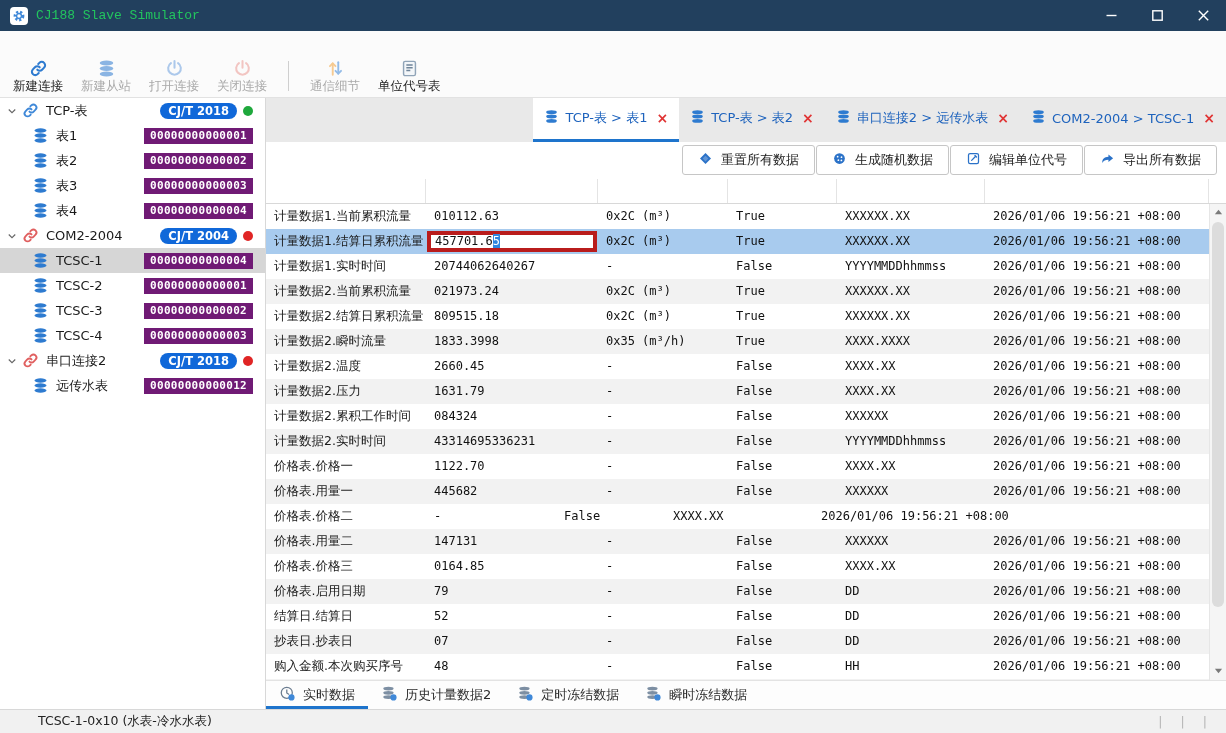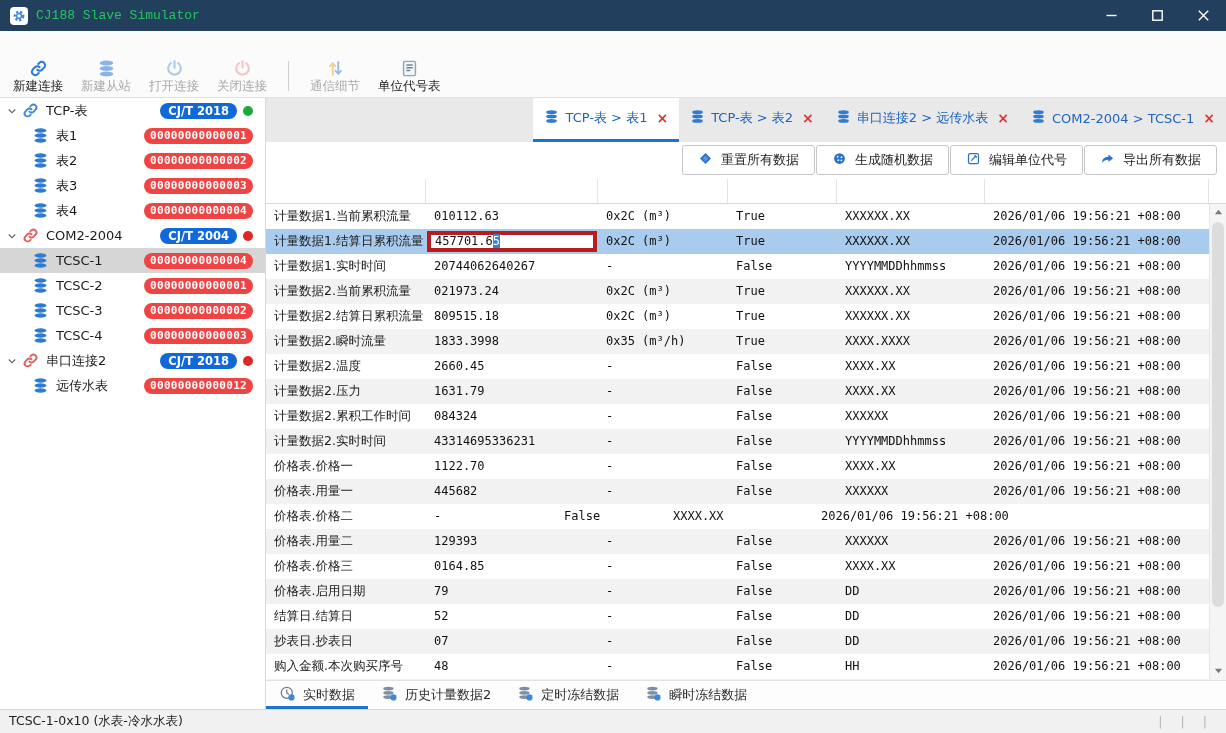--- a/index.html
+++ b/index.html
@@ -43,23 +43,23 @@
   .tree-row { height:25px; display:flex; align-items:center; padding:0 12px 0 6px; }
   .tree-row.selected { background:#d6d6d6; }
   .chev { width:16px; display:flex; align-items:center; }
   .chev svg { width:12px; height:12px; }
   .tree-icon { width:17px; height:17px; margin-right:7px; flex:0 0 auto; }
   .tree-icon svg { width:17px; height:17px; }
   .tree-leaf .tree-icon { margin-left:26px; }
   .tree-label { font-size:13px; white-space:nowrap; }
   .tree-badge { margin-left:auto; background:#1068d9; color:#fff; font-weight:bold; font-size:11.5px;
                 padding:1px 8px; border-radius:9px; white-space:nowrap; }
-  .addr-badge { margin-left:auto; background:#ef4444; color:#fff; font-weight:bold;
+  .addr-badge { margin-left:auto; background:#701a75; color:#fff; font-weight:bold;
                 font-family:"DejaVu Sans Mono","Liberation Mono",monospace; font-size:11px;
-                padding:1.5px 6px; border-radius:8px; letter-spacing:.3px; }
+                padding:1.5px 6px; border-radius:0; letter-spacing:.3px; }
   .tree-dot { width:10px; height:10px; border-radius:50%; margin-left:6px; flex:0 0 auto; }
 
   
   .tabbar { height:45px; background:#e9e9e9; display:flex; align-items:stretch;justify-content:flex-end; }
   .tab { display:flex; align-items:center; gap:6px; padding:0 11px; font-size:13px; color:#1e63bd;
          background:#e9e9e9; border-bottom:3px solid transparent; white-space:nowrap; }
   .tab.active { background:#fff; border-bottom-color:#1e74cc; }
   .tab .dbico svg { width:15px; height:15px; }
   .tab-close { color:#e03434; font-weight:bold; font-size:14px; line-height:1; margin-left:3px; }
 
@@ -100,21 +100,21 @@
   .vs-thumb { position:absolute; left:2px; width:12px; top:18px; height:385px; background:#dcdcdc; border-radius:6px; }
 
   
   .bottom-tabbar { height:30px; border-top:1px solid #e3e3e3; background:#fdfdfd; display:flex; align-items:stretch; }
   .btab { display:flex; align-items:center; gap:7px; padding:0 13px; font-size:13px; color:#2b2b2b; position:relative; }
   .btab svg { width:17px; height:17px; }
   .btab.active::after { content:""; position:absolute; left:0; right:0; bottom:0; height:3px; background:#1e74cc; }
 
   
   .statusbar { height:24px; background:#f1f1f1; border-top:1px solid #d8d8d8; display:flex;
-               align-items:center; font-size:12.5px; color:#222; }
+               align-items:center; font-size:12.5px; color:#222;padding-left:29px; }
   .status-left { width:266px; padding-left:9px; white-space:nowrap; overflow:hidden; }
   .status-right { margin-left:auto; display:flex; align-items:center; gap:9px; padding-right:10px; white-space:nowrap; }
   .status-sep { color:#b5b5b5; }
 </style>
 </head>
 <body>
 
 <div class="titlebar">
   <span class="title-icon">
     <svg viewBox="0 0 24 24">
@@ -530,21 +530,21 @@
   </div>
           <div class="tr">
     <div class="td c0">价格表.价格二</div>
     <div class="td c2 num">-</div>
     <div class="td c3 num">False</div>
     <div class="td c4 num">XXXX.XX</div>
     <div class="td c5 num">2026/01/06 19:56:21 +08:00</div>
   </div>
           <div class="tr alt">
     <div class="td c0">价格表.用量二</div>
-    <div class="td c1 num">129393</div>
+    <div class="td c1 num">147131</div>
     <div class="td c2 num">-</div>
     <div class="td c3 num">False</div>
     <div class="td c4 num">XXXXXX</div>
     <div class="td c5 num">2026/01/06 19:56:21 +08:00</div>
   </div>
           <div class="tr">
     <div class="td c0">价格表.价格三</div>
     <div class="td c1 num">0164.85</div>
     <div class="td c2 num">-</div>
     <div class="td c3 num">False</div>

